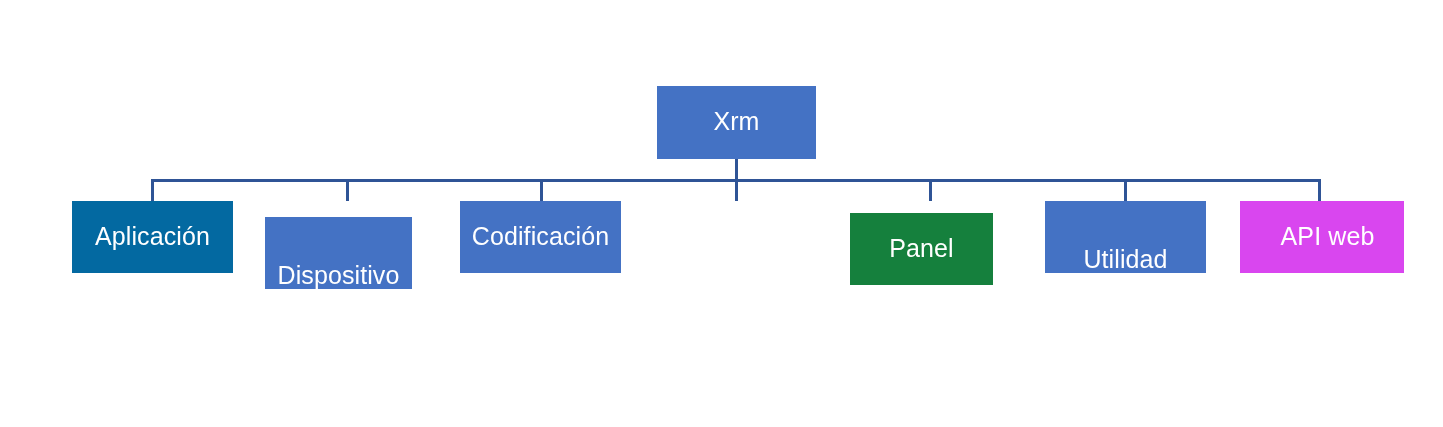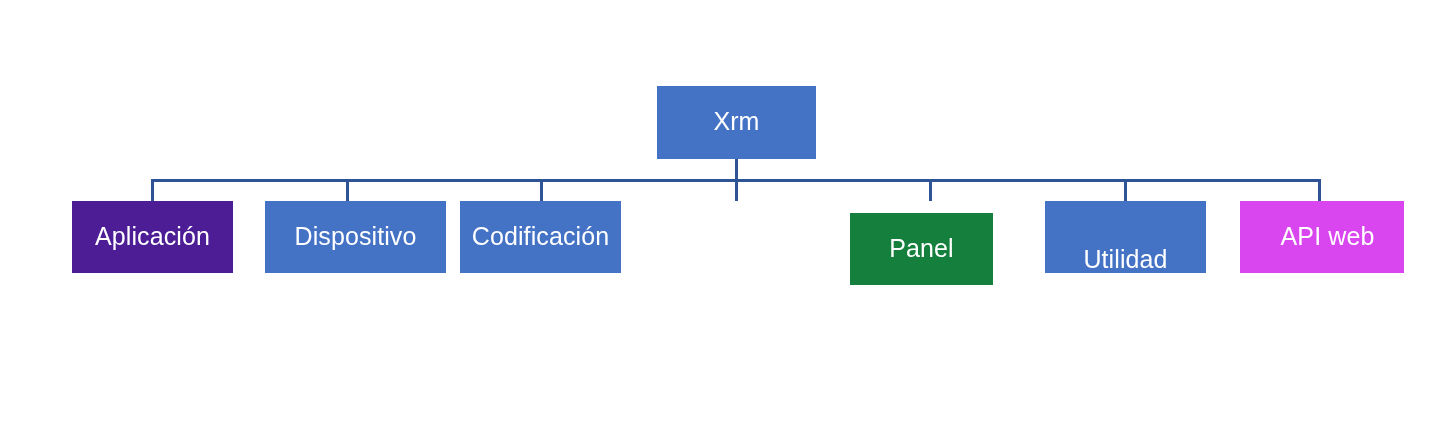--- a/index.html
+++ b/index.html
@@ -59,25 +59,25 @@
   <div class="connector connector-h" style="left:152px; top:179px; width:1169px; background:#2F5496;"></div>
 
   <div class="connector connector-v" style="left:151px; top:179px; height:22px; background:#2F5496;"></div>
   <div class="connector connector-v" style="left:346px; top:179px; height:22px; background:#2F5496;"></div>
   <div class="connector connector-v" style="left:540px; top:179px; height:22px; background:#2F5496;"></div>
   <div class="connector connector-v" style="left:735px; top:179px; height:22px; background:#2F5496;"></div>
   <div class="connector connector-v" style="left:929px; top:179px; height:22px; background:#2F5496;"></div>
   <div class="connector connector-v" style="left:1124px; top:179px; height:22px; background:#2F5496;"></div>
   <div class="connector connector-v" style="left:1318px; top:179px; height:22px; background:#2F5496;"></div>
 
-  <div class="node" style="left:72px; top:201px; width:161px; height:72px; background:#4c1d95;">
+  <div class="node" style="left:72px; top:201px; width:161px; height:72px; background:#0369a1;">
     <span class="node-label">Aplicación</span>
   </div>
 
-  <div class="node" style="left:265px; top:201px; width:181px; height:72px; background:#4472C4;">
+  <div class="node" style="left:265px; top:217px; width:147px; height:72px; background:#4472C4;align-items:flex-end;">
     <span class="node-label">Dispositivo</span>
   </div>
 
   <div class="node" style="left:460px; top:201px; width:161px; height:72px; background:#4472C4;">
     <span class="node-label">Codificación</span>
   </div>
 
 
   <div class="node" style="left:850px; top:213px; width:143px; height:72px; background:#15803d;">
     <span class="node-label">Panel</span>

